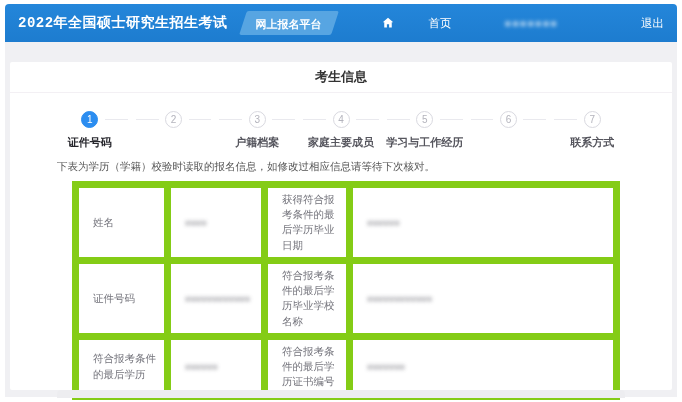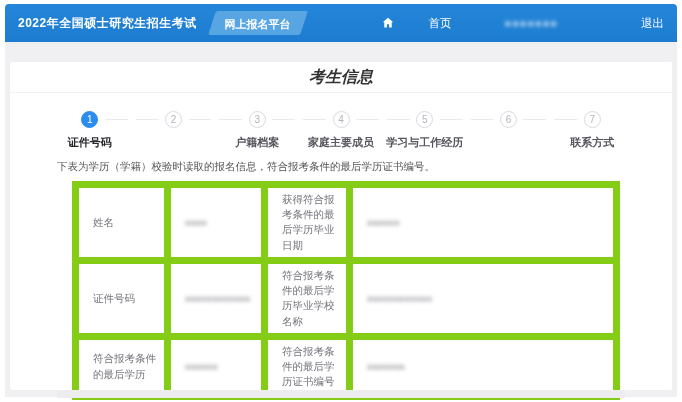--- a/index.html
+++ b/index.html
@@ -4,37 +4,37 @@
 <style>
   * { margin:0; padding:0; box-sizing:border-box; }
   html,body { background:#fff; }
   body { font-family:"Liberation Sans","DejaVu Sans",sans-serif; }
   .screen { position:relative; width:682px; height:402px; background:#fff; overflow:hidden; }
 
   
   .topbar { position:absolute; left:5px; top:4px; width:672px; height:38px;
     background:linear-gradient(180deg,#2486da 0%,#1d7ccf 100%);
     border-radius:4px 4px 0 0; display:flex; align-items:center; padding:0 13px; color:#fff; }
-  .brand-title { font-size:12px; font-weight:bold; letter-spacing:.5px; white-space:nowrap; }
+  .brand-title { font-size:14px; font-weight:bold; letter-spacing:.5px; white-space:nowrap;font-family:Liberation Mono, monospace; }
   .badge { margin-left:15px; background:#57a5e2; transform:skewX(-18deg); padding:3px 13px; border-radius:2px; }
   .badge > span { display:inline-block; transform:skewX(18deg); font-size:11px; font-weight:bold; }
   .top-spacer { flex:1; }
   .topnav { display:flex; align-items:center; font-size:11.5px;gap:29px; }
   .home-ic { width:12px; height:12px; margin-right:5px; display:block; }
   .nav-home { cursor:default; }
   .masked-user { margin:0 24px; filter:blur(2.3px); opacity:.85; font-size:11px; letter-spacing:1px; }
   .logout { cursor:default;margin-left:30px; }
 
   
   .page-bg { position:absolute; left:5px; top:42px; width:672px; height:355px; background:#f0f0f3; }
 
   
   .card { position:absolute; left:10px; top:62px; width:662px; height:328px; background:#fff; border-radius:2px; }
   .card-title-bar { height:31px; border-bottom:1px solid #f3f0f4; display:flex; align-items:center; justify-content:center; }
-  .card-title { font-size:16px; font-weight:600; color:#333;font-style:italic; }
+  .card-title { font-size:13px; font-weight:600; color:#333; }
 
   
   .steps { display:flex; padding:0 38px; margin-top:18px; }
   .step { flex:1; position:relative; text-align:center; }
   .step::before, .step::after { content:""; position:absolute; top:8px; height:1px; background:#e9e9ee; }
   .step::before { left:4px; right:calc(50% + 15px); }
   .step::after  { right:4px; left:calc(50% + 15px); }
   .step:first-child::before { display:none; }
   .step:last-child::after { display:none; }
   .step-circle { width:17px; height:17px; border-radius:50%; margin:0 auto; font-size:10px;
@@ -122,21 +122,21 @@
       <div class="step">
         <div class="step-circle">6</div>
       </div>
       <div class="step">
         <div class="step-circle">7</div>
         <div class="step-label">联系方式</div>
       </div>
     </div>
 
 
-    <div class="note-line">下表为学历（学籍）校验时读取的报名信息，符合报考条件的最后学历证书编号。</div>
+    <div class="note-line">下表为学历（学籍）校验时读取的报名信息，如修改过相应信息请等待下次核对。</div>
 
     <table class="info-table">
       <tbody>
         <tr>
           <td class="col-l1">姓名</td>
           <td class="col-v1 cell-val"><span class="blurval">●●●●</span></td>
           <td class="col-l2">获得符合报考条件的最后学历毕业日期</td>
           <td class="col-v2 cell-val"><span class="blurval">●●●●●●</span></td>
         </tr>
         <tr>

